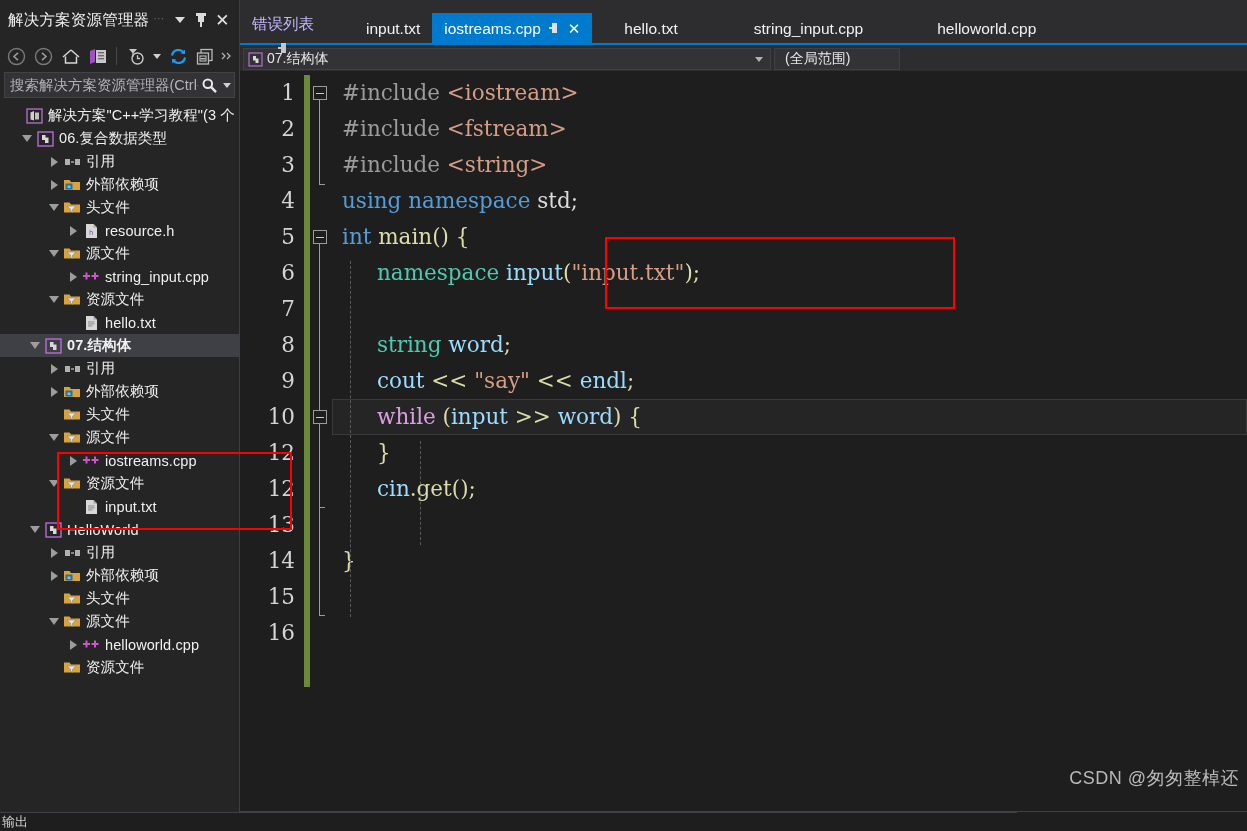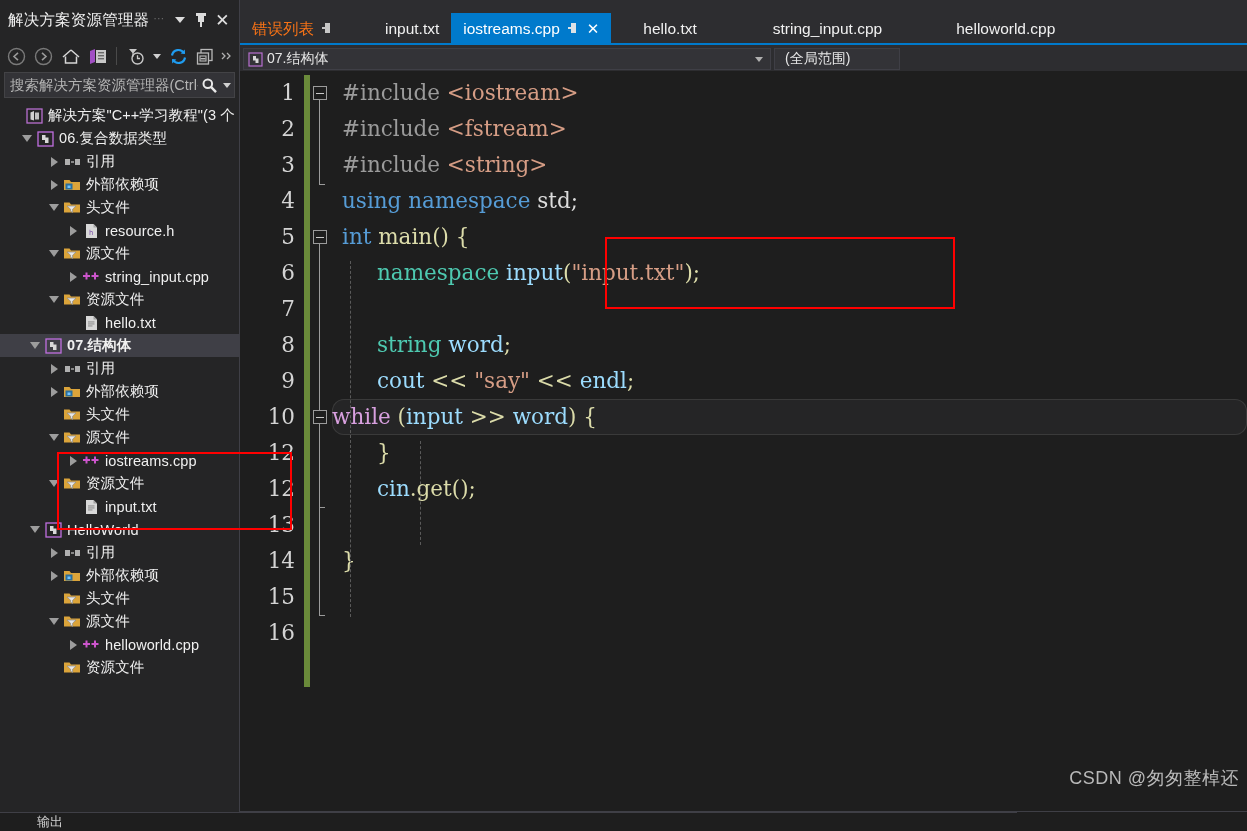--- a/index.html
+++ b/index.html
@@ -80,21 +80,21 @@
     height:30px; display:flex; align-items:center; padding:0 12px; gap:8px;
     font-size:15.5px; color:#f1f1f1; cursor:default; position:relative; top:1px;
   }
   .tab.active{ background:#007acc; color:#ffffff; height:31px; }
   .tab .pin2{ position:relative;width:11px;height:12px;opacity:.95;}
   .tab .pin2 i{position:absolute;background:#e8e8e8;}
   .tab .pin2 i:nth-child(1){left:0;top:4px;width:8px;height:2px;}
   .tab .pin2 i:nth-child(2){left:3px;top:0px;width:5px;height:4px;}
   .tab .pin2 i:nth-child(3){left:3px;top:6px;width:5px;height:4px;}
   .tab .cx{ font-size:15px; color:#ffffff; font-weight:300; line-height:14px;}
-  .tab.errlist{ color:#f97316; padding-right:6px; }
+  .tab.errlist{ color:#c4b5fd; padding-right:6px;flex-direction:column; }
   .tab.errlist .pin2 i{ background:#cfcfcf; }
 
   .navbar{
     height:26px; display:flex; align-items:center; background:#2d2d30;
     padding:2px 3px 0 3px; gap:3px;
   }
   .navbox{
     height:22px; background:#333337; border:1px solid #3f3f46; display:flex; align-items:center;
     font-size:14px; color:#e6e6e6; padding:0 4px; gap:4px;
   }
@@ -142,21 +142,21 @@
   .foldline{ position:absolute; left:9px; width:1px; background:#9b9b9b; }
   .foldend{ position:absolute; left:9px; width:6px;height:1px; background:#9b9b9b;}
   .guide{ position:absolute; width:1px; border-left:1px dashed #5a5a5a; }
 
   
   .annot{ position:absolute; border:2px solid #ff0000; pointer-events:none; z-index:40;}
 
   
   #output-bar{
     position:absolute; left:0; bottom:0; width:1017px; height:19px;
-    background:#1e1e1e; border-top:1px solid #3f3f46; display:flex; align-items:center;padding-left:35px;
+    background:#1e1e1e; border-top:1px solid #3f3f46; display:flex; align-items:center;
   }
   #output-bar .olabel{ font-size:13px; color:#d0d0d0; padding-left:2px; }
   .watermark{
     position:absolute; right:8px; bottom:22px; font-size:18px; color:#b9b9b9;
     letter-spacing:.5px; z-index:30; font-family:"Liberation Sans", sans-serif;
   }
   .hsplit{ position:absolute; left:240px; right:0; bottom:19px; height:1px; background:#3f3f46; }
 </style>
 </head>
 <body>
@@ -650,21 +650,21 @@
       <div class="guide" style="left:88px; top:370px; height:104px;"></div>
     <div class="cl" style="padding-left: 10px;"><span class="t-pre">#include </span><span class="t-inc">&lt;iostream&gt;</span></div>
         <div class="cl" style="padding-left: 10px;"><span class="t-pre">#include </span><span class="t-inc">&lt;fstream&gt;</span></div>
         <div class="cl" style="padding-left: 10px;"><span class="t-pre">#include </span><span class="t-inc">&lt;string&gt;</span></div>
         <div class="cl" style="padding-left: 10px;"><span class="t-kw">using</span><span class="t-pln"> </span><span class="t-kw">namespace</span><span class="t-pln"> std;</span></div>
         <div class="cl" style="padding-left: 10px;"><span class="t-kw">int</span><span class="t-pln"> </span><span class="t-fn">main</span><span class="t-pun">()</span><span class="t-pln"> </span><span class="t-pun">{</span></div>
         <div class="cl" style="padding-left: 45px;"><span class="t-typ">namespace</span><span class="t-pln"> </span><span class="t-var">input</span><span class="t-pun">(</span><span class="t-str">"input.txt"</span><span class="t-pun">);</span></div>
         <div class="cl" style="padding-left: 45px;">&nbsp;</div>
         <div class="cl" style="padding-left: 45px;"><span class="t-typ">string</span><span class="t-pln"> </span><span class="t-var">word</span><span class="t-pun">;</span></div>
         <div class="cl" style="padding-left: 45px;"><span class="t-var">cout</span><span class="t-pln"> </span><span class="t-op">&lt;&lt;</span><span class="t-pln"> </span><span class="t-str">"say"</span><span class="t-pln"> </span><span class="t-op">&lt;&lt;</span><span class="t-pln"> </span><span class="t-var">endl</span><span class="t-pun">;</span></div>
-        <div class="cl cur" style=" border-radius: 12px;"><span class="t-kwm">while</span><span class="t-pln"> </span><span class="t-pun">(</span><span class="t-var">input</span><span class="t-pln"> </span><span class="t-op">&gt;&gt;</span><span class="t-pln"> </span><span class="t-var">word</span><span class="t-pun">)</span><span class="t-pln"> </span><span class="t-pun">{</span></div>
+        <div class="cl cur" style="padding-left: 45px;"><span class="t-kwm">while</span><span class="t-pln"> </span><span class="t-pun">(</span><span class="t-var">input</span><span class="t-pln"> </span><span class="t-op">&gt;&gt;</span><span class="t-pln"> </span><span class="t-var">word</span><span class="t-pun">)</span><span class="t-pln"> </span><span class="t-pun">{</span></div>
         <div class="cl" style="padding-left: 45px;"><span class="t-pun">}</span></div>
         <div class="cl" style="padding-left: 45px;"><span class="t-var">cin</span><span class="t-pun">.</span><span class="t-fn">get</span><span class="t-pun">()</span><span class="t-pun">;</span></div>
         <div class="cl" style="padding-left: 45px;">&nbsp;</div>
         <div class="cl" style="padding-left: 10px;"><span class="t-pun">}</span></div>
         <div class="cl" style="padding-left: 10px;">&nbsp;</div>
       </div>
   </div>
 
   <div class="watermark">CSDN @匆匆整棹还</div>
 </div>

